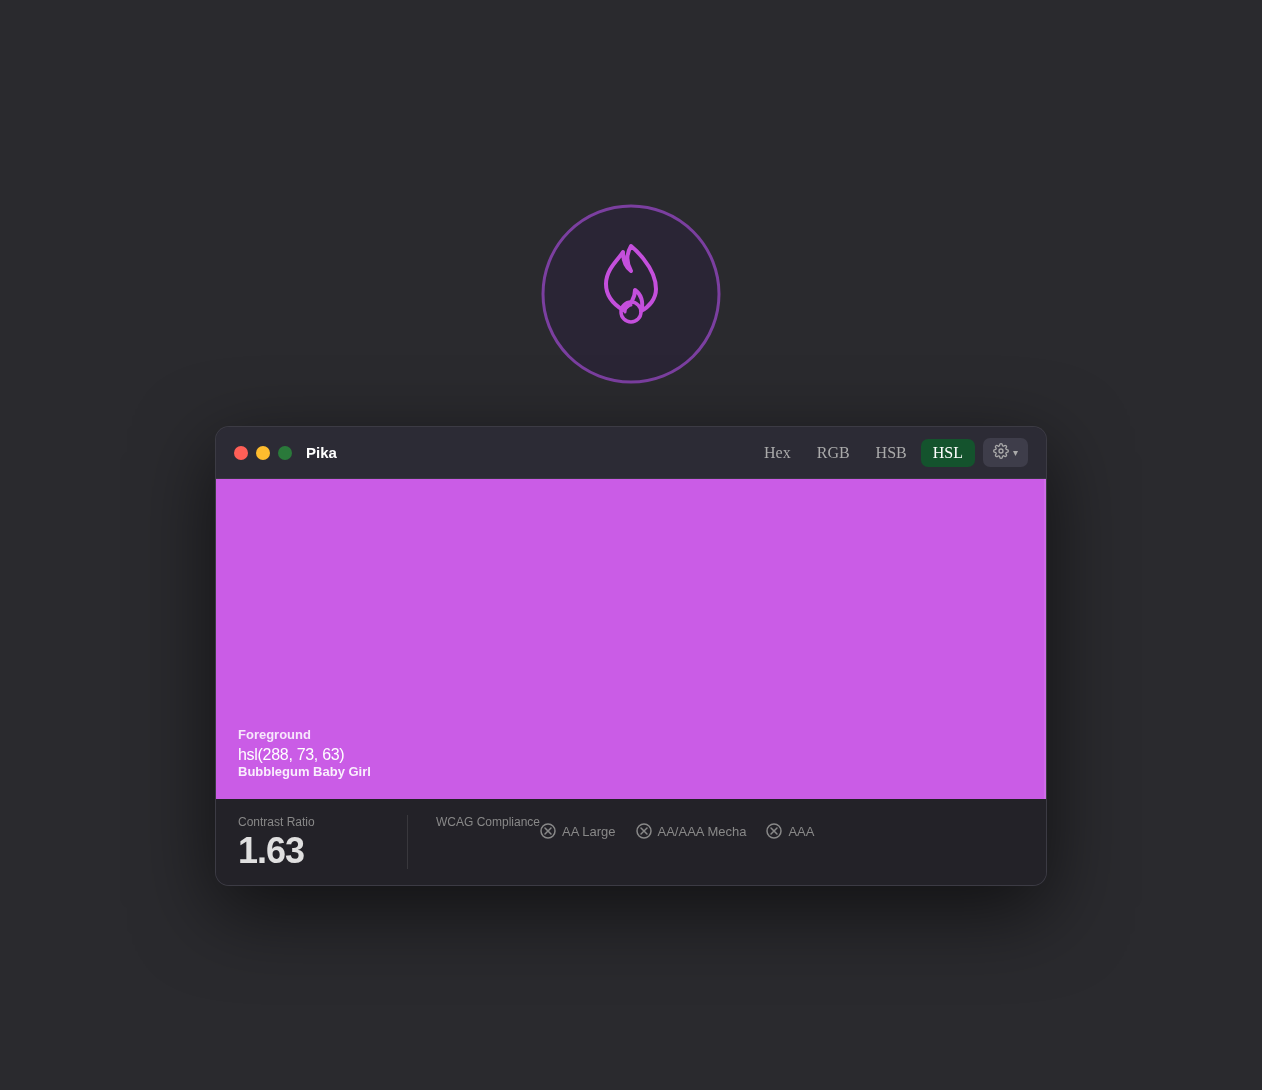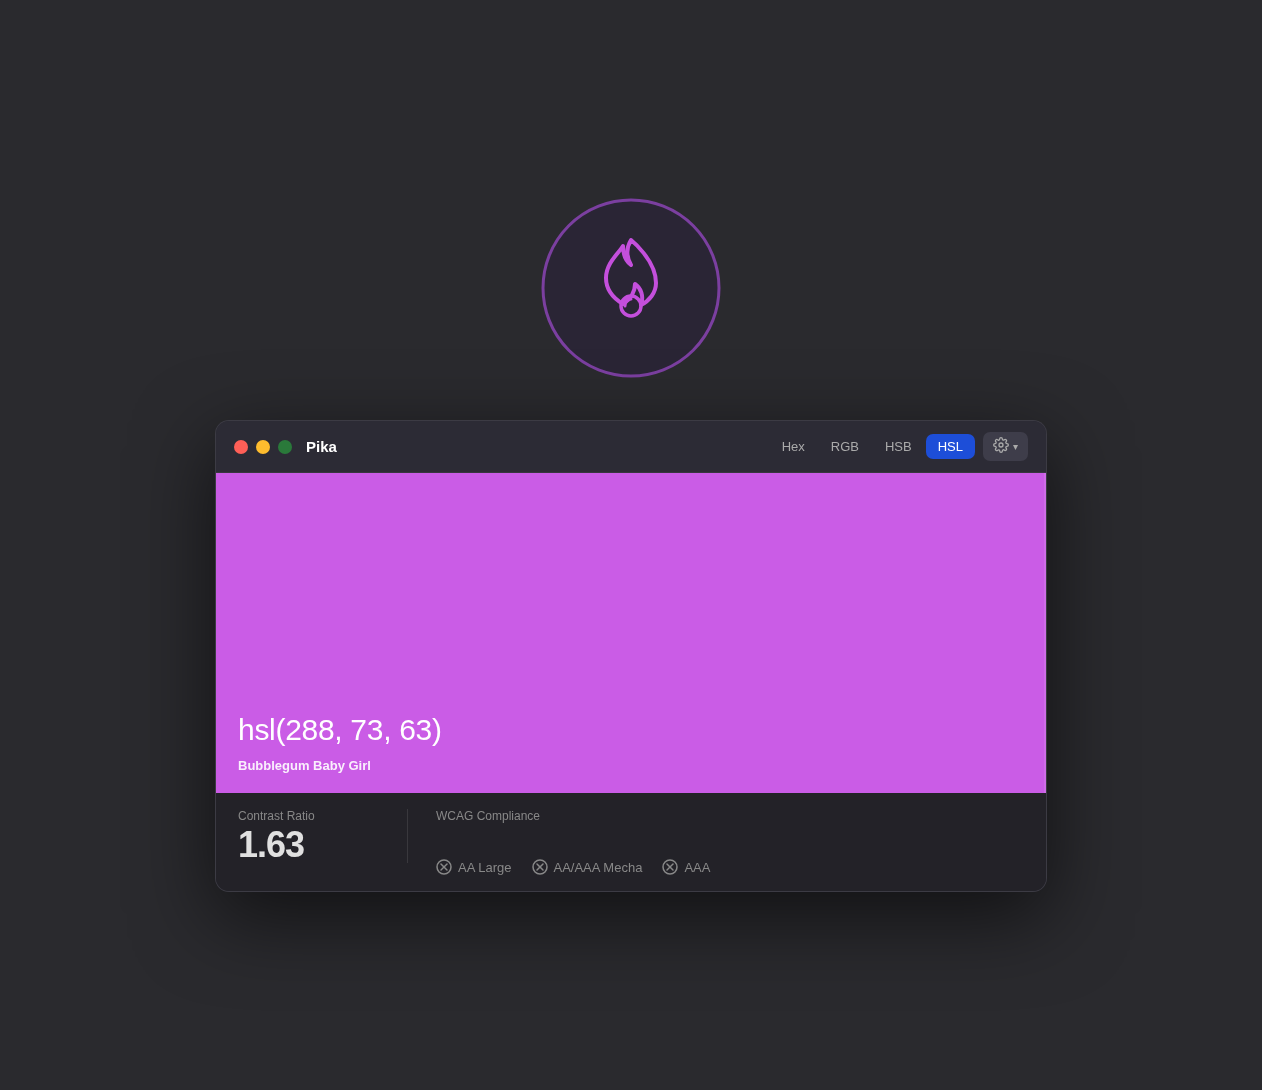--- a/index.html
+++ b/index.html
@@ -71,30 +71,30 @@
 
     .format-tabs {
       display: flex;
       align-items: center;
       gap: 2px;
     }
 
     .format-tab {
       padding: 5px 12px;
       border-radius: 7px;
-      font-size: 13px;
+      font-size: 16px;
       color: #aaaaaa;
       cursor: pointer;
       background: transparent;
       border: none;
-      font-family: Liberation Sans, sans-serif;
+      font-family: Liberation Serif, serif;
     }
 
     .format-tab.active {
-      background: #1d4ed8;
+      background: #14532d;
       color: #ffffff;
     }
 
     .settings-btn {
       display: flex;
       align-items: center;
       gap: 4px;
       margin-left: 8px;
       padding: 5px 10px;
       border-radius: 7px;
@@ -142,24 +142,24 @@
     }
 
     .panel-label {
       font-size: 13px;
       font-weight: 600;
       color: rgba(255,255,255,0.85);
       margin-bottom: 4px;
     }
 
     .panel-value {
-      font-size: 30px;
+      font-size: 16px;
       font-weight: 300;
       color: #ffffff;
-      margin-bottom: 11px;
+      margin-bottom: 0;
       letter-spacing: -0.3px;
     }
 
     .panel-name {
       font-size: 13px;
       font-weight: 700;
       color: rgba(255,255,255,0.9);
     }
 
     
@@ -188,23 +188,22 @@
     .contrast-value {
       font-size: 36px;
       font-weight: 700;
       color: #e0e0e0;
       letter-spacing: -1px;
       line-height: 1;
     }
 
     .wcag-section {
       display: flex;
-      flex-direction: column;
+      flex-direction: row;
       padding-top: 0;
-      gap: 24px;
     }
 
     .wcag-items {
       display: flex;
       align-items: center;
       gap: 20px;
       margin-top: 8px;
     }
 
     .wcag-item {
@@ -273,20 +272,21 @@
           <path stroke="#aaaaaa" stroke-width="2" stroke-linecap="round" stroke-linejoin="round" fill="none" d="M12 15a3 3 0 100-6 3 3 0 000 6z"></path>
           <path stroke="#aaaaaa" stroke-width="2" stroke-linecap="round" stroke-linejoin="round" fill="none" d="M19.4 15a1.65 1.65 0 00.33 1.82l.06.06a2 2 0 010 2.83 2 2 0 01-2.83 0l-.06-.06a1.65 1.65 0 00-1.82-.33 1.65 1.65 0 00-1 1.51V21a2 2 0 01-4 0v-.09A1.65 1.65 0 009 19.4a1.65 1.65 0 00-1.82.33l-.06.06a2 2 0 01-2.83-2.83l.06-.06A1.65 1.65 0 004.68 15a1.65 1.65 0 00-1.51-1H3a2 2 0 010-4h.09A1.65 1.65 0 004.6 9a1.65 1.65 0 00-.33-1.82l-.06-.06a2 2 0 012.83-2.83l.06.06A1.65 1.65 0 009 4.68a1.65 1.65 0 001-1.51V3a2 2 0 014 0v.09a1.65 1.65 0 001 1.51 1.65 1.65 0 001.82-.33l.06-.06a2 2 0 012.83 2.83l-.06.06A1.65 1.65 0 0019.4 9a1.65 1.65 0 001.51 1H21a2 2 0 010 4h-.09a1.65 1.65 0 00-1.51 1z"></path>
         </svg>
       </span>
       <span class="chevron-icon">▾</span>
     </button>
   </div>
 
   <div class="color-panels">
     <div class="color-panel foreground">
+      <span class="panel-label">Foreground</span>
       <span class="panel-value">hsl(288, 73, 63)</span>
       <span class="panel-name">Bubblegum Baby Girl</span>
     </div>
   </div>
 
   <div class="bottom-bar">
     <div class="contrast-ratio-section">
       <div class="section-label">Contrast Ratio</div>
       <div class="contrast-value">1.63</div>
     </div>

